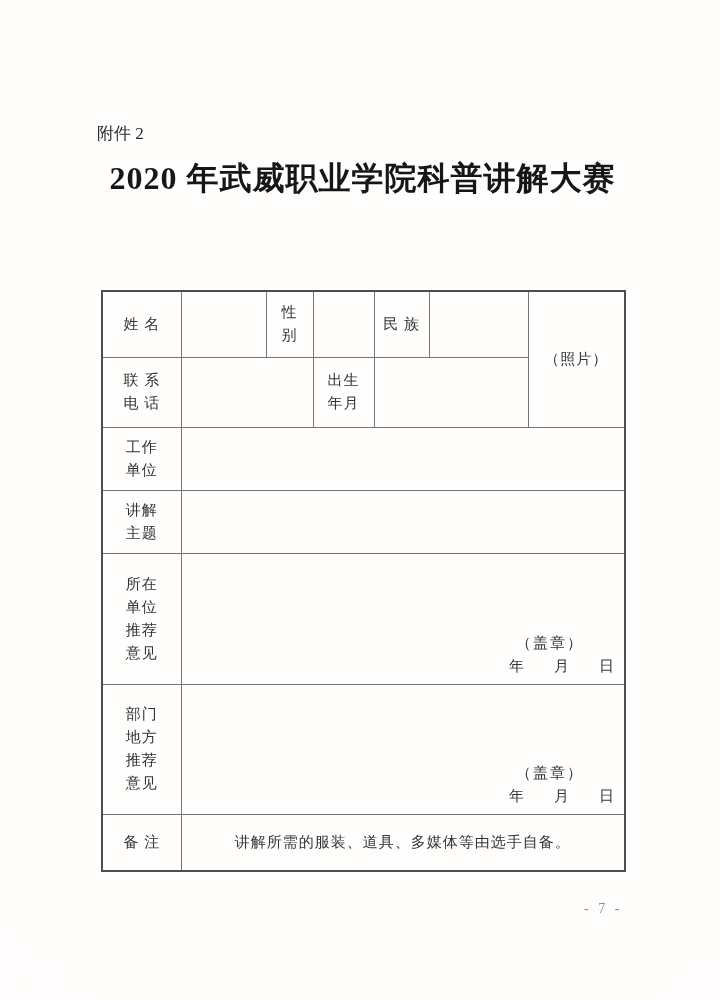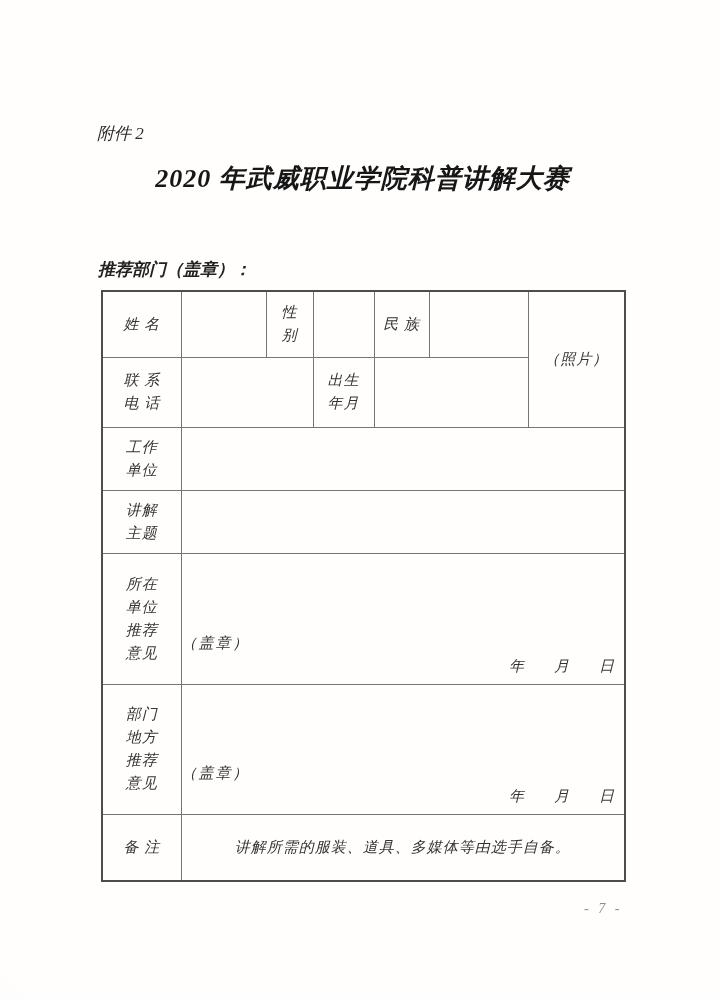--- a/index.html
+++ b/index.html
@@ -9,37 +9,36 @@
   }
   .page {
     position: relative;
     width: 720px;
     height: 1000px;
     margin: 0 auto;
     overflow: hidden;
     background:
       radial-gradient(140% 115% at 52% 46%, #fffefd 55%, #fdf6f9 80%, #f9edf5 97%);
     color: #333;
-    font-style: italic;
   }
   
   .attachment {
     position: absolute;
     left: 97px; top: 122px;
     font-size: 17px;
     color: #2b2b2b;
   }
   .doc-title {
     position: absolute;
     left: 101px; top: 160px;
     width: 523px;
     text-align: center;
     font-weight: bold;
     color: #161616;
-    font-size: 26px;
+    font-size: 32px;
     line-height: 37px;
     letter-spacing: 1px;
   }
   .meta-row {
     position: absolute;
     left: 98px; top: 258px;
     width: 527px;
     display: flex;
     justify-content: space-between;
     font-weight: bold;
@@ -67,21 +66,21 @@
     color: #333;
     padding: 8px;
     overflow: hidden;
   }
   td.lbl { white-space: pre-line; line-height: 23px; letter-spacing: 1px; }
   td.photo { font-size: 15px; letter-spacing: 1px; margin-top: 32px; }
   td.seal-cell { position: relative; }
   .seal {
     position: absolute;
     left: 0; right: 40px; top: 62%;
-    text-align: left;
+    text-align: right;
     letter-spacing: 2px;
   }
   .ymd {
     position: absolute;
     right: 10px; bottom: 8px;
     font-size: 15px;
   }
   td.remarks {
     text-align: left;
     padding-left: 10px;
@@ -102,21 +101,20 @@
 
 <div class="page">
 
   <div class="attachment">附件 2</div>
 
   <div class="doc-title">
     <div>2020 年武威职业学院科普讲解大赛</div>
   </div>
 
   <div class="meta-row">
-    <span>推荐部门（盖章）：</span>
   </div>
 
   <div class="reg-table-wrap">
     <table class="reg">
       <colgroup>
         <col style="width:79px">
           <col style="width:85px">
           <col style="width:47px">
         <col style="width:61px">
           <col style="width:55px">
@@ -164,21 +162,21 @@
       <tr style="height:130px">
         <td class="lbl">部门
 地方
 推荐
 意见</td>
         <td colspan="6" class="seal-cell">
           <span class="seal">（盖章）</span>
           <span class="ymd">年　　月　　日</span>
         </td>
       </tr>
-      <tr style="height:67px">
+      <tr style="height:57px">
         <td class="lbl">备 注</td>
         <td colspan="6" class="remarks">讲解所需的服装、道具、多媒体等由选手自备。</td>
       </tr>
     </tbody>
       </table>
   </div>
 
   <div class="page-number">- 7 -</div>
 
 </div>

